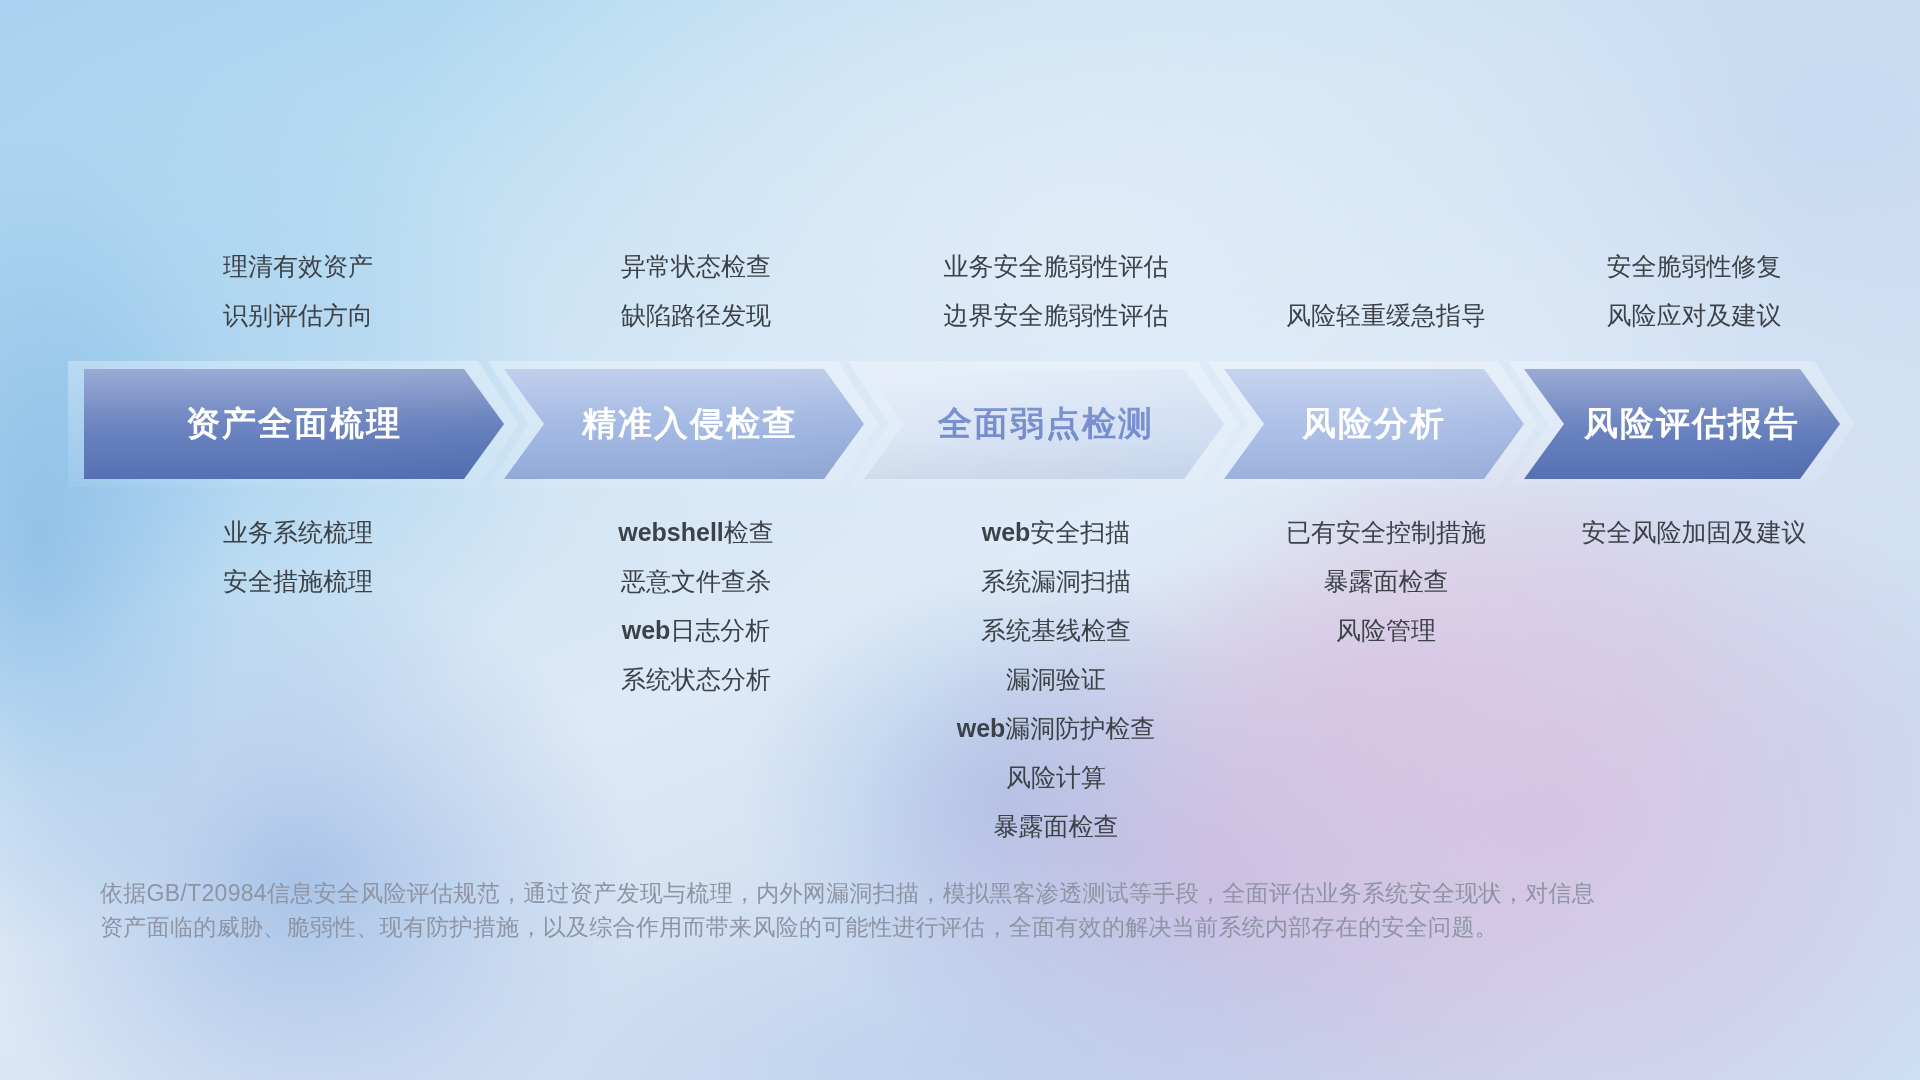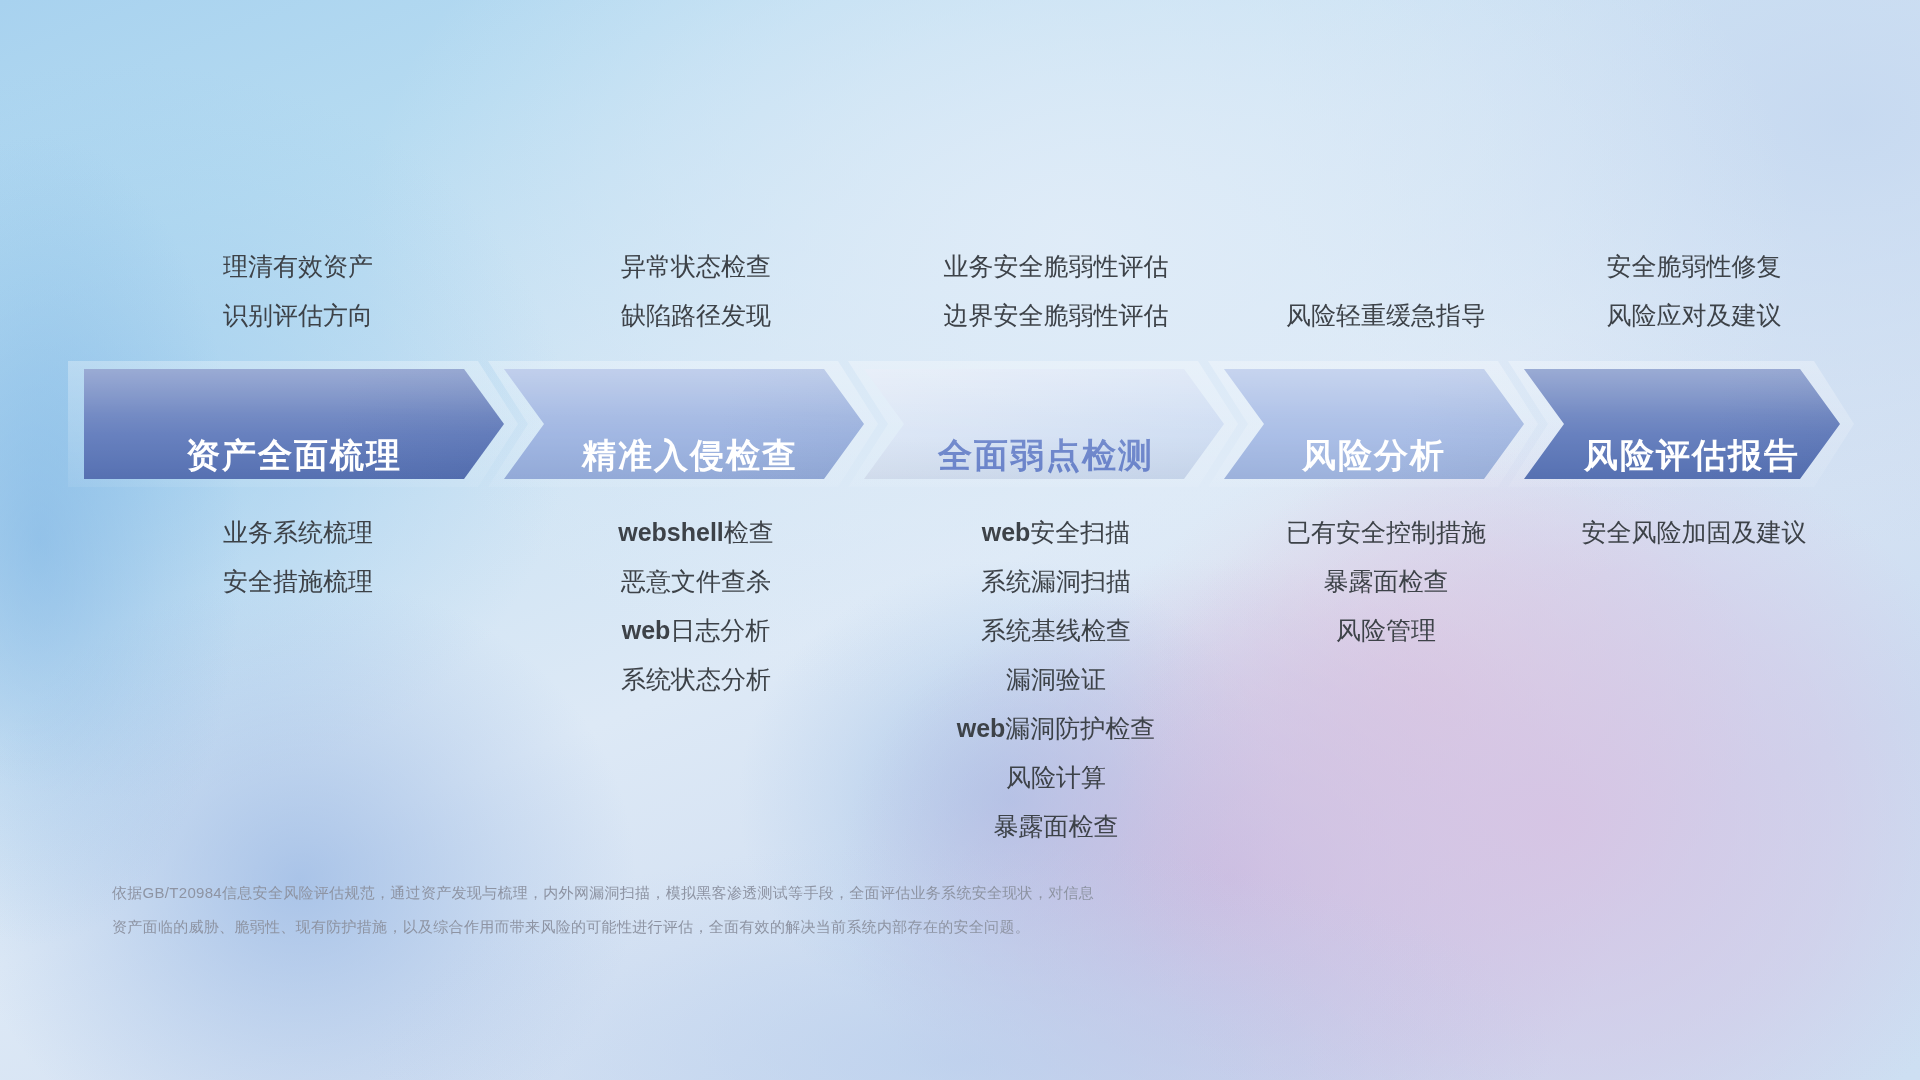--- a/index.html
+++ b/index.html
@@ -50,21 +50,21 @@
 
   
   #banner {
     position: absolute;
     left: 84px; top: 369px;
     width: 1756px; height: 110px;
   }
   .chev {
     position: absolute;
     top: 0; height: 110px;
-    display: flex; align-items: flex-end; justify-content: center;
+    display: flex; align-items: center; justify-content: center;
   }
   .chev .lbl {
     position: relative;
     font-size: 34px;
     font-weight: 700;
     letter-spacing: 2px;
     white-space: nowrap;
     z-index: 3;
   }
   .chev .sheen {
@@ -75,23 +75,23 @@
 
   
   .glass {
     position: absolute; top: -8px; height: 126px;
     background: linear-gradient(180deg, rgba(255,255,255,0.55), rgba(255,255,255,0.12));
     z-index: 1;
   }
 
   #footer {
     position: absolute;
-    left: 112px; top: 876px; width: 1560px;
+    left: 100px; top: 876px; width: 1560px;
     color: #8e94a3;
-    font-size: 15px;
+    font-size: 23px;
     line-height: 34px;
     letter-spacing: 0.3px;
   }
   #footer div { white-space: nowrap; }
 </style>
 </head>
 <body>
 
 <div id="bg"></div>
 <div id="bg2"></div>

